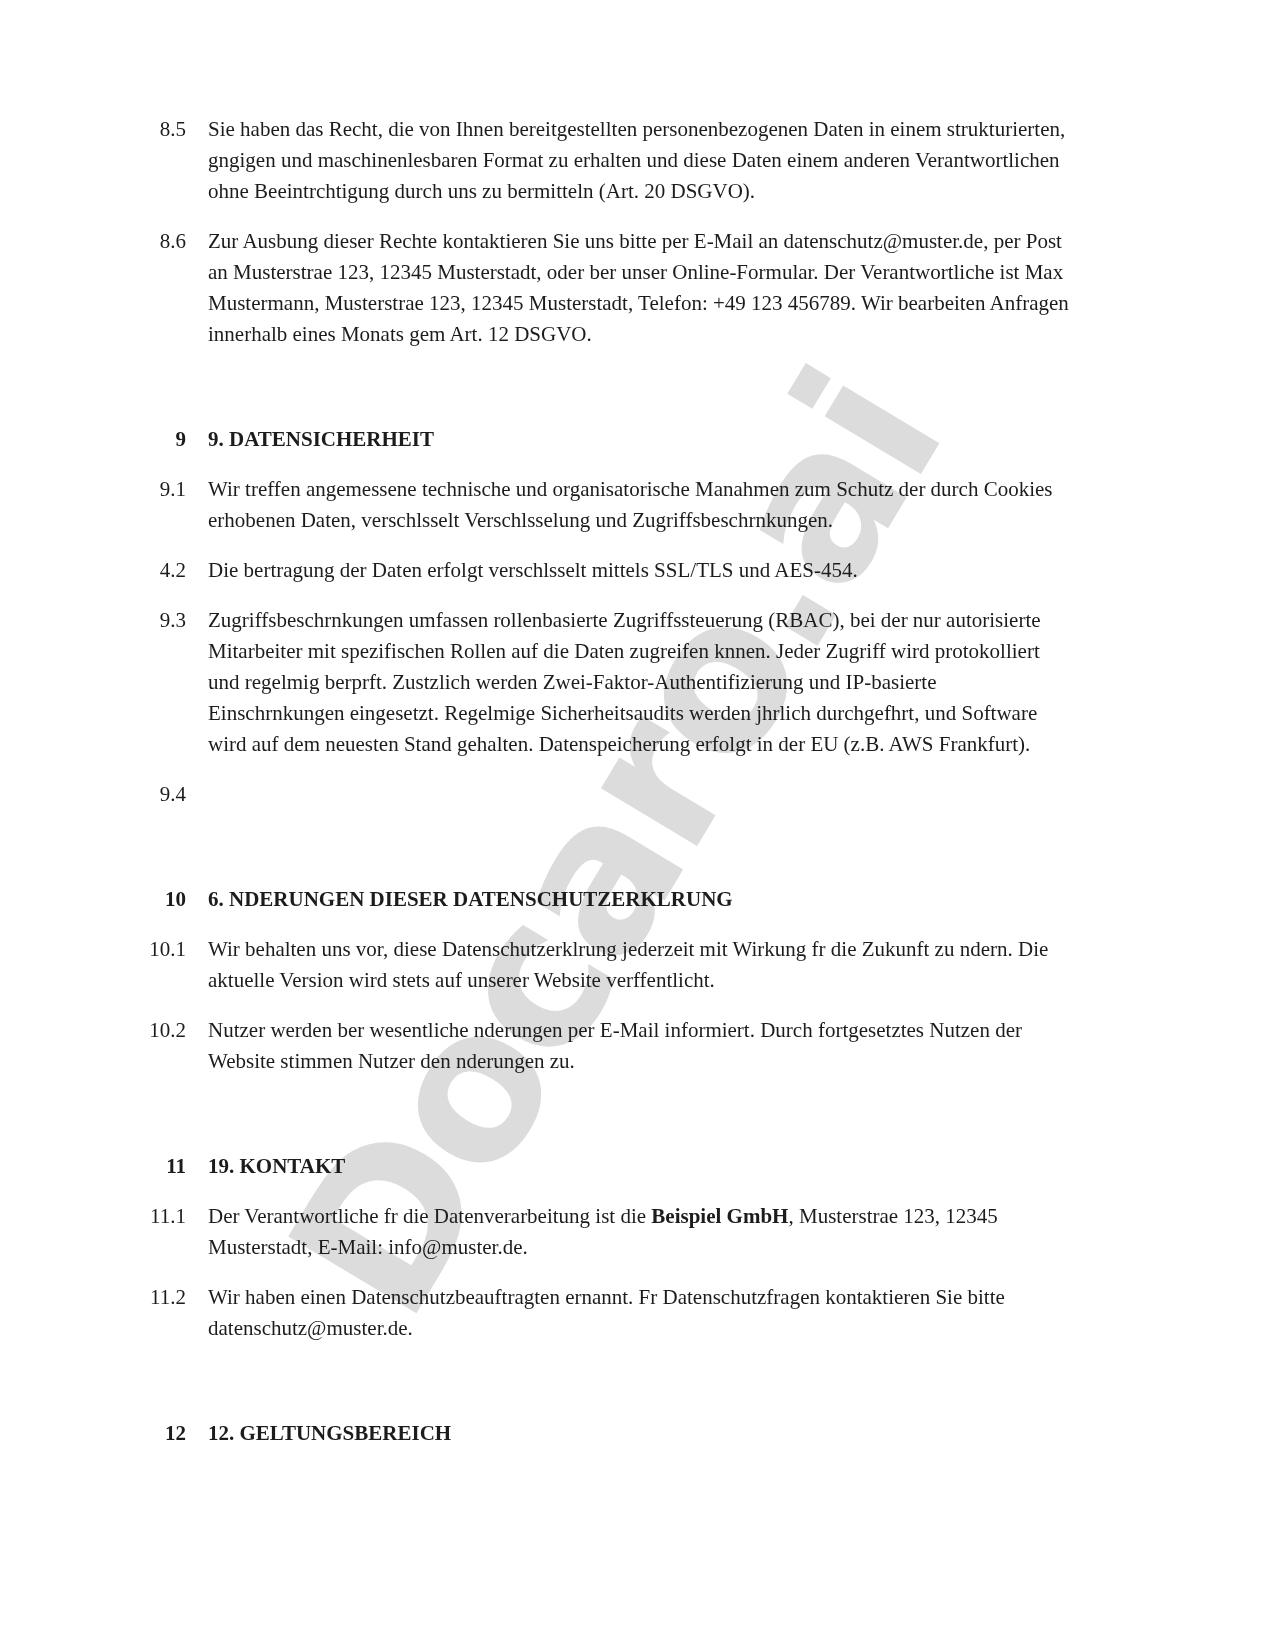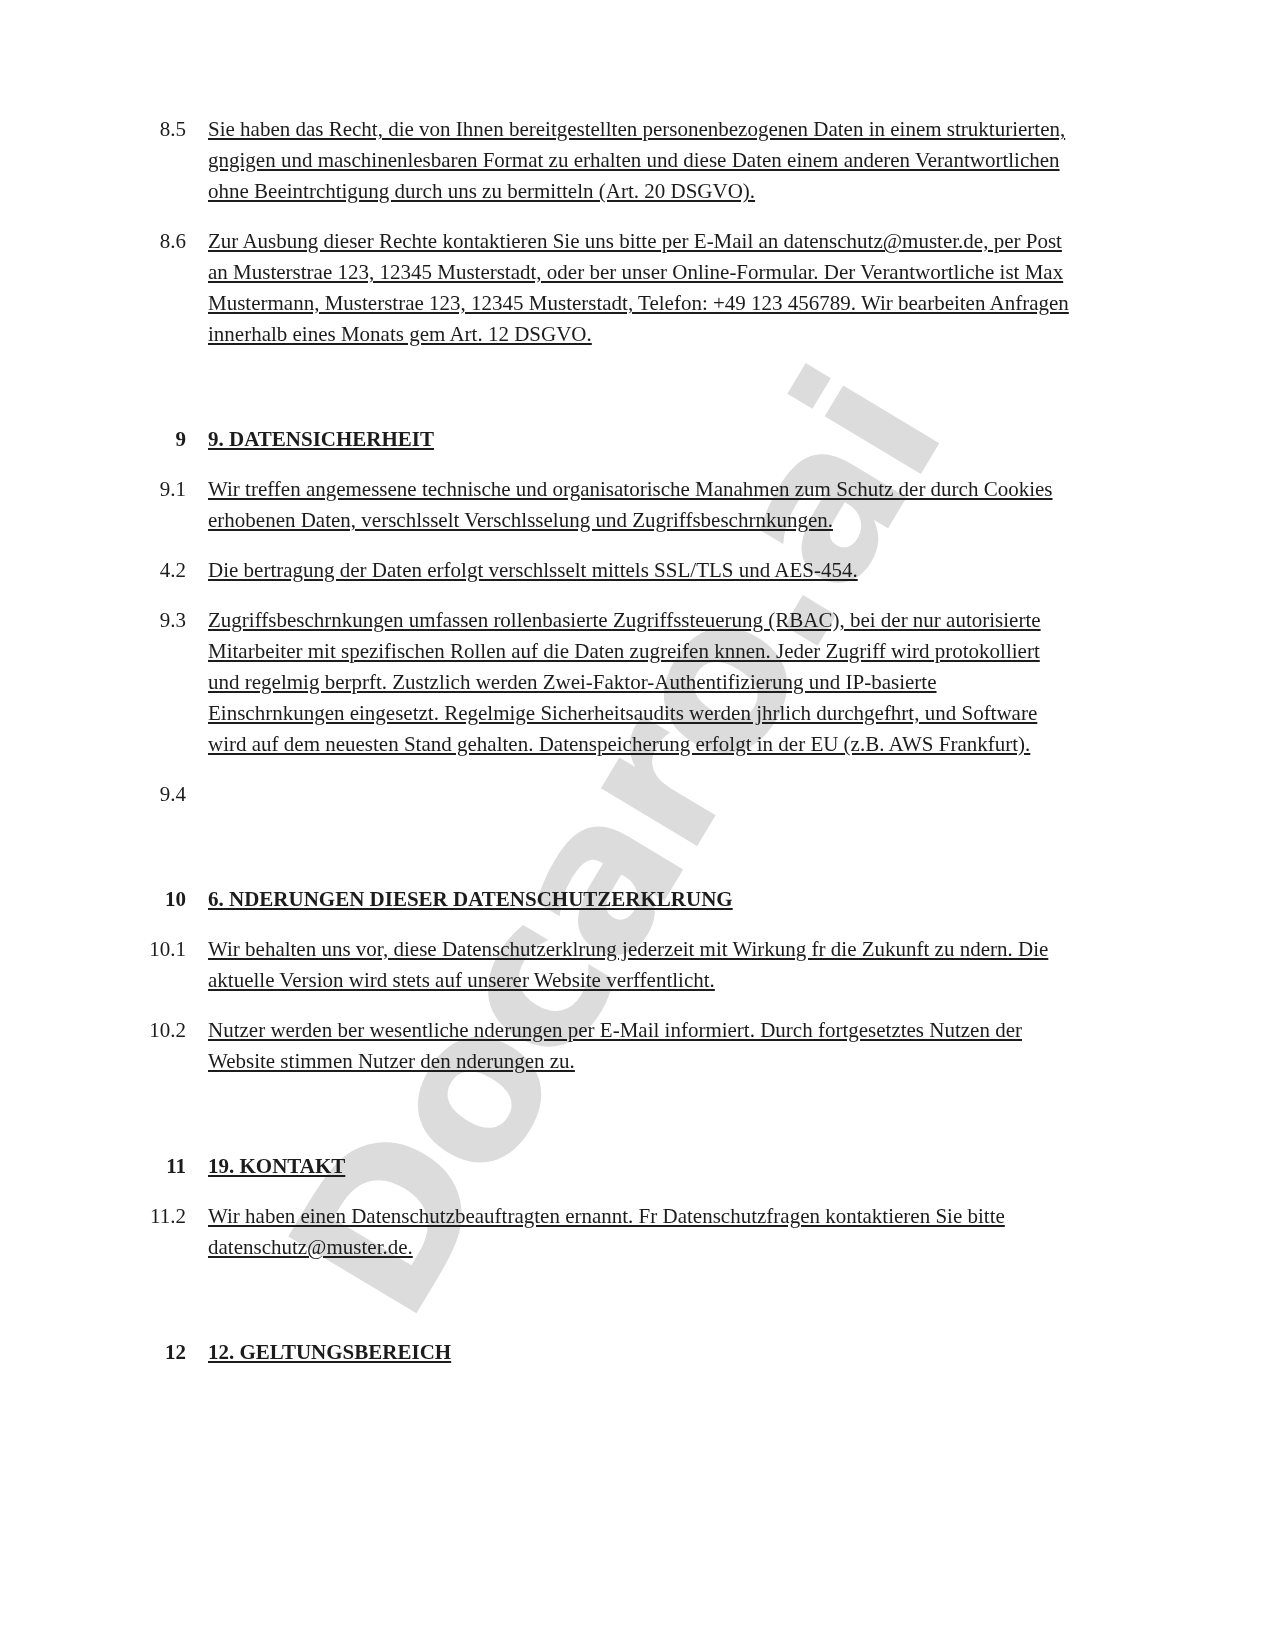--- a/index.html
+++ b/index.html
@@ -45,21 +45,20 @@
   }
   .row .num {
     width: 86px;
     flex: 0 0 86px;
     text-align: right;
     margin-right: 22px;
   }
   .row .txt {
     width: 865px;
     flex: 0 0 865px;
-    text-decoration: underline;
   }
   .row.heading {
     margin-top: 74px;
   }
   .row.heading .num,
   .row.heading .txt {
     font-weight: 700;
   }
   .txt b {
     font-weight: 700;
@@ -118,20 +117,24 @@
   <div class="row">
     <div class="num">10.2</div>
     <div class="txt"><span>Nutzer werden ber wesentliche nderungen per E-Mail informiert. Durch fortgesetztes Nutzen der Website stimmen Nutzer den nderungen zu.</span></div>
   </div>
 
   <div class="row heading">
     <div class="num">11</div>
     <div class="txt"><b>19. KONTAKT</b></div>
   </div>
 
+  <div class="row">
+    <div class="num">11.1</div>
+    <div class="txt"><span>Der Verantwortliche fr die Datenverarbeitung ist die </span><b>Beispiel GmbH</b><span>, Musterstrae 123, 12345 Musterstadt, E-Mail: info@muster.de.</span></div>
+  </div>
 
   <div class="row">
     <div class="num">11.2</div>
     <div class="txt"><span>Wir haben einen Datenschutzbeauftragten ernannt. Fr Datenschutzfragen kontaktieren Sie bitte datenschutz@muster.de.</span></div>
   </div>
 
   <div class="row heading">
     <div class="num">12</div>
     <div class="txt"><b>12. GELTUNGSBEREICH</b></div>
   </div>

